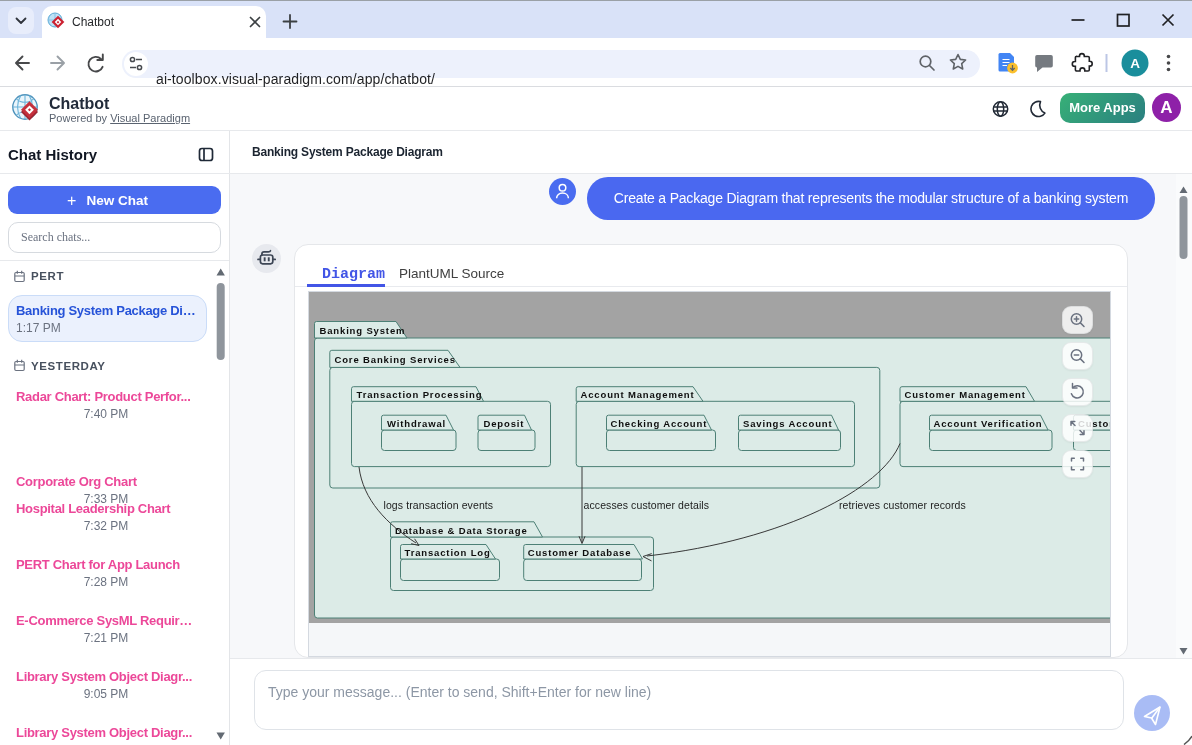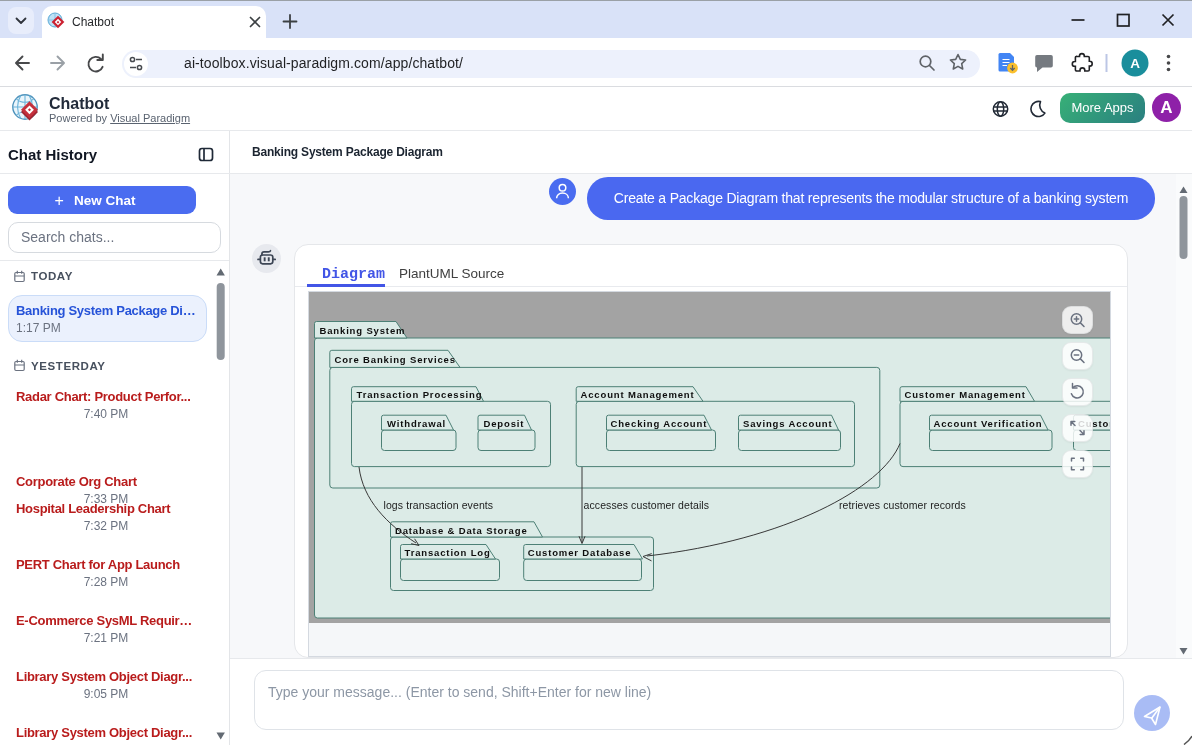--- a/index.html
+++ b/index.html
@@ -9,48 +9,48 @@
   svg { display:block; }
 
   
   #tabstrip { left:0; top:0; width:1192px; height:38px; background:#d9e2f8; border-top:1px solid #9aa0a6; }
   #chevbtn { left:8px; top:7px; width:26px; height:27px; background:#e8edfb; border-radius:8px; }
   #tab { left:42px; top:6px; width:224px; height:32px; background:#fff; border-radius:10px 10px 0 0; }
   #tabtitle { left:72px; top:15px; font-size:12px; color:#27292c; }
   #toolbar { left:0; top:38px; width:1192px; height:49px; background:#fff; border-bottom:1px solid #dadce0; }
   #urlpill { left:122px; top:50px; width:858px; height:28px; background:#edf1fc; border-radius:14px; }
   #urlcirc { left:124px; top:52px; width:24px; height:24px; background:#fff; border-radius:12px; }
-  #urltext { left:156px; top:55px; font-size:14px; color:#1f2023; letter-spacing:0.1px;margin-left:28px;}
+  #urltext { left:156px; top:71px; font-size:14px; color:#1f2023; letter-spacing:0.1px;}
 
   
   #appheader { left:0; top:87px; width:1192px; height:44px; background:#fff; border-bottom:1px solid #e7e9ec; }
   #apptitle { left:49px; top:95px; font-size:16px; font-weight:bold; color:#222b3a; }
   #appsub { left:49px; top:112px; font-size:11px; color:#5a6370; }
   #moreapps { left:1060px; top:93px; width:85px; height:30px; border-radius:10px;
-    background:linear-gradient(135deg,#37b077 0%,#2a7f80 100%); color:#fff; font-size:13px; font-weight:normal;
+    background:linear-gradient(135deg,#37b077 0%,#2a7f80 100%); color:#fff; font-size:13px; font-weight:bold;
     text-align:center; line-height:30px; }
   #avatarP { left:1152px; top:93px; width:29px; height:29px; border-radius:50%;
     background:#8e21a8; color:#fff; font-size:17px; font-weight:bold; text-align:center; line-height:29px; }
 
   
   #sidebar { left:0; top:131px; width:230px; height:614px; background:#fff; border-right:1px solid #e3e5e8; }
   #sbheadrow { left:0; top:131px; width:230px; height:43px; border-bottom:1px solid #e7e9ec; }
   #sbtitle { left:8px; top:146px; font-size:15px; font-weight:bold; color:#101622; }
-  #newchat { left:8px; top:186px; width:188px; height:28px; background:#4a6cf0; border-radius:9px;
+  #newchat { left:8px; top:186px; width:213px; height:28px; background:#4a6cf0; border-radius:9px;
     color:#fff; text-align:center; font-size:13.5px; font-weight:bold; line-height:28px; }
   #search { left:8px; top:222px; width:213px; height:31px; border:1px solid #d6dadf; border-radius:10px;
-    font-size:14px; color:#6b7280; line-height:29px; padding-left:12px; background:#fff; }
+    font-size:12px; color:#6b7280; line-height:29px; padding-left:12px; background:#fff;font-family:Liberation Serif, serif; }
   #sbdivider { left:0; top:260px; width:229px; height:1px; background:#e7e9ec; }
   .seclabel { font-size:11.5px; font-weight:bold; color:#47505e; letter-spacing:0.6px; }
   #selitem { left:8px; top:295px; width:199px; height:47px; background:#ebf1fd; border:1px solid #cadcf8; border-radius:14px; }
   #selttl { left:16px; top:303px; width:181px; font-size:13px; font-weight:bold; color:#2653d8; letter-spacing:-0.3px;
     white-space:nowrap; overflow:hidden; text-overflow:ellipsis; }
   #seltime { left:16px; top:321px; font-size:12px; color:#6b7280; }
   .item { left:16px; width:180px; }
-  .ittl { font-size:13px; font-weight:bold; color:#b91c1c; letter-spacing:-0.3px; white-space:nowrap; overflow:hidden;
+  .ittl { font-size:13px; font-weight:bold; color:#ec4899; letter-spacing:-0.3px; white-space:nowrap; overflow:hidden;
     text-overflow:ellipsis; max-width:181px; }
   .itime { font-size:12px; color:#6b7280; margin-top:3px;text-align:center; }
   #mtitlerow { left:230px; top:131px; width:962px; height:43px; background:#fff; border-bottom:1px solid #e7e9ec; }
   #mtitle { left:252px; top:145px; font-size:12px; font-weight:bold; color:#1b2430; letter-spacing:-0.2px; }
   #chatarea { left:230px; top:174px; width:946px; height:484px; background:#f7f8fa; }
   #usericon { left:549px; top:178px; width:27px; height:27px; border-radius:50%; background:#4a6cf0; }
   #bubble { left:587px; top:177px; width:568px; height:43px; background:#4a68f0; border-radius:21px;
     color:#fff; font-size:14px; line-height:43px; text-align:center; letter-spacing:-0.2px; }
   #boticon { left:252px; top:243.5px; width:29px; height:29px; border-radius:50%; background:#e7e9ee; }
   #card { left:294px; top:244px; width:834px; height:414px; background:#fff; border:1px solid #e5e7ea; border-radius:14px; }
@@ -175,21 +175,21 @@
     <rect x="15.9" y="14.9" width="2.2" height="2.2" fill="#c5303c"></rect>
   </g>
 </svg>
 
 <div id="sidebar" class="abs"></div>
 <div id="sbheadrow" class="abs"></div>
 <div id="sbtitle" class="abs">Chat History</div>
 <div id="newchat" class="abs"><span style="font-weight:400;font-size:16px;position:relative;left:-12px;top:0.5px;">+</span><span style="position:relative;left:-2px;">New Chat</span></div>
 <div id="search" class="abs">Search chats...</div>
 <div id="sbdivider" class="abs"></div>
-<div class="abs seclabel" style="left:31px;top:270px;">TODAY</div>
+<div class="abs seclabel" style="left:31px;top:270px;">PERT</div>
 <div id="selitem" class="abs"></div>
 <div id="selttl" class="abs">Banking System Package Dia...</div>
 <div id="seltime" class="abs">1:17 PM</div>
 <div class="abs seclabel" style="left:31px;top:360px;">YESTERDAY</div>
 <div class="abs item" style="top:389px;">
     <div class="ittl">Radar Chart: Product Perfor...</div>
     <div class="itime">7:40 PM</div>
   </div>
 <div class="abs item" style="top:445px;margin-top:29px;">
     <div class="ittl">Corporate Org Chart</div>

